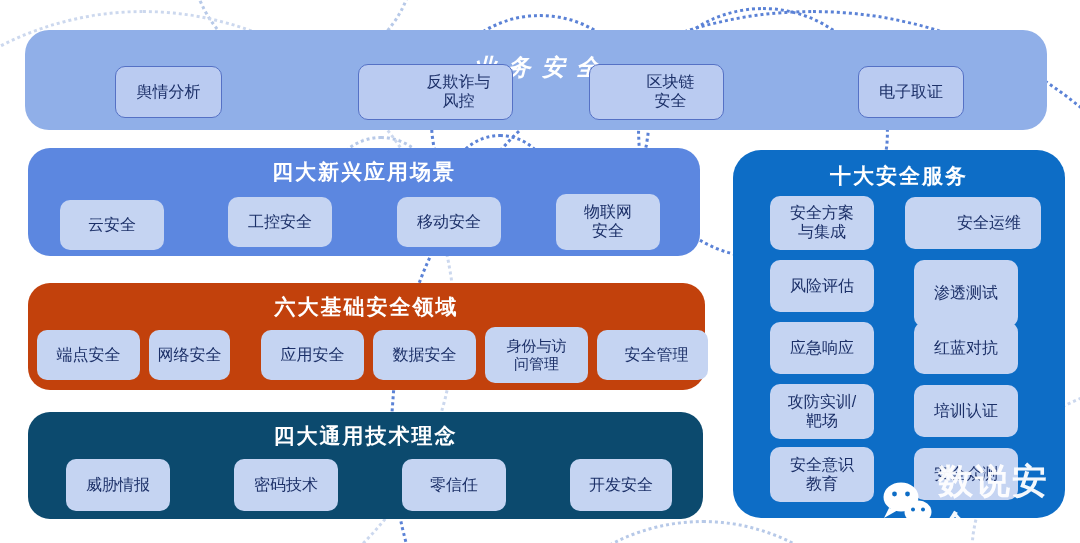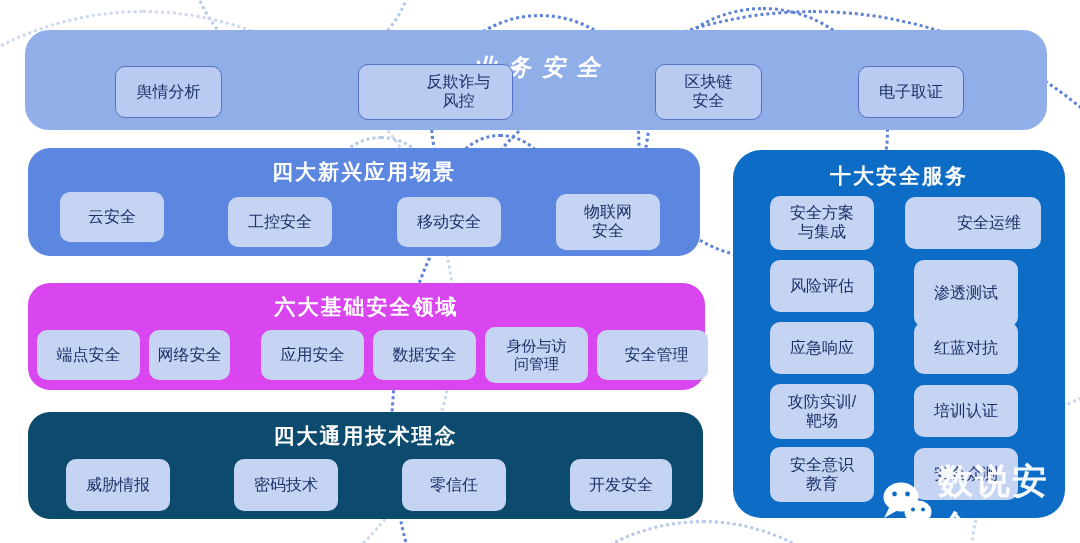--- a/index.html
+++ b/index.html
@@ -24,21 +24,21 @@
   
   .chip{
     position:absolute;display:flex;align-items:center;justify-content:center;
     text-align:center;border-radius:10px;background:#C5D4F2;color:#1C3068;
     font-size:16px;line-height:1.18;white-space:pre-line;z-index:3;
   }
   .chip.bordered{background:#BACBF1;border:1.5px solid #5571C5;}
 
   #band-business{left:25px;top:30px;width:1022px;height:100px;background:#90AFE8;border-radius:24px;}
   #band-emerging{left:28px;top:148px;width:672px;height:108px;background:#5C87E0;}
-  #band-foundation{left:28px;top:283px;width:677px;height:107px;background:#d946ef;}
+  #band-foundation{left:28px;top:283px;width:677px;height:107px;background:#c2410c;}
   #band-tech{left:28px;top:412px;width:675px;height:107px;background:#0c4a6e;}
   #panel-services{position:absolute;left:733px;top:150px;width:332px;height:368px;background:#0D6DC6;border-radius:28px;z-index:2;}
 
   
   #watermark{position:absolute;left:882px;top:458px;z-index:6;display:flex;align-items:center;}
   #watermark .wm-text{
     color:#ffffff;opacity:0.95;font-size:35px;font-weight:bold;letter-spacing:2px;margin-left:4px;
   }
   #watermark svg{display:block;}
 </style>
@@ -55,28 +55,28 @@
   <div class="dot-circle dc-light" style="left:190px;top:-155px;width:220px;height:220px;"></div>
   <div class="dot-circle dc-light" style="left:326px;top:136px;width:104px;height:104px;"></div>
   <div class="dot-circle dc-faint" style="left:970px;top:385px;width:340px;height:340px;"></div>
   <div class="dot-circle dc-faint" style="left:-170px;top:10px;width:620px;height:620px;"></div>
 
   <div class="band" id="band-business">
     <div class="band-title spaced" style="top:22px;font-style:italic;">业务安全</div>
     <div class="chip bordered" style="left:90px;top:36px;width:105px;height:50px;">舆情分析</div>
     <div class="chip bordered" style="left:333px;top:34px;width:107px;height:54px;padding-left:46px;">反欺诈与
 风控</div>
-    <div class="chip bordered" style="left:630px;top:34px;width:105px;height:54px;">区块链
+    <div class="chip bordered" style="left:564px;top:34px;width:105px;height:54px;padding-left:28px;">区块链
 安全</div>
     <div class="chip bordered" style="left:833px;top:36px;width:104px;height:50px;">电子取证</div>
   </div>
 
   <div class="band" id="band-emerging">
     <div class="band-title" style="top:10px;">四大新兴应用场景</div>
-    <div class="chip" style="left:32px;top:44px;width:104px;height:50px;">云安全</div>
+    <div class="chip" style="left:32px;top:52px;width:104px;height:50px;">云安全</div>
     <div class="chip" style="left:200px;top:49px;width:104px;height:50px;">工控安全</div>
     <div class="chip" style="left:369px;top:49px;width:104px;height:50px;">移动安全</div>
     <div class="chip" style="left:528px;top:46px;width:104px;height:56px;">物联网
 安全</div>
   </div>
 
   <div class="band" id="band-foundation">
     <div class="band-title" style="top:10px;">六大基础安全领域</div>
     <div class="chip" style="left:9px;top:47px;width:103px;height:50px;">端点安全</div>
     <div class="chip" style="left:121px;top:47px;width:81px;height:50px;">网络安全</div>

